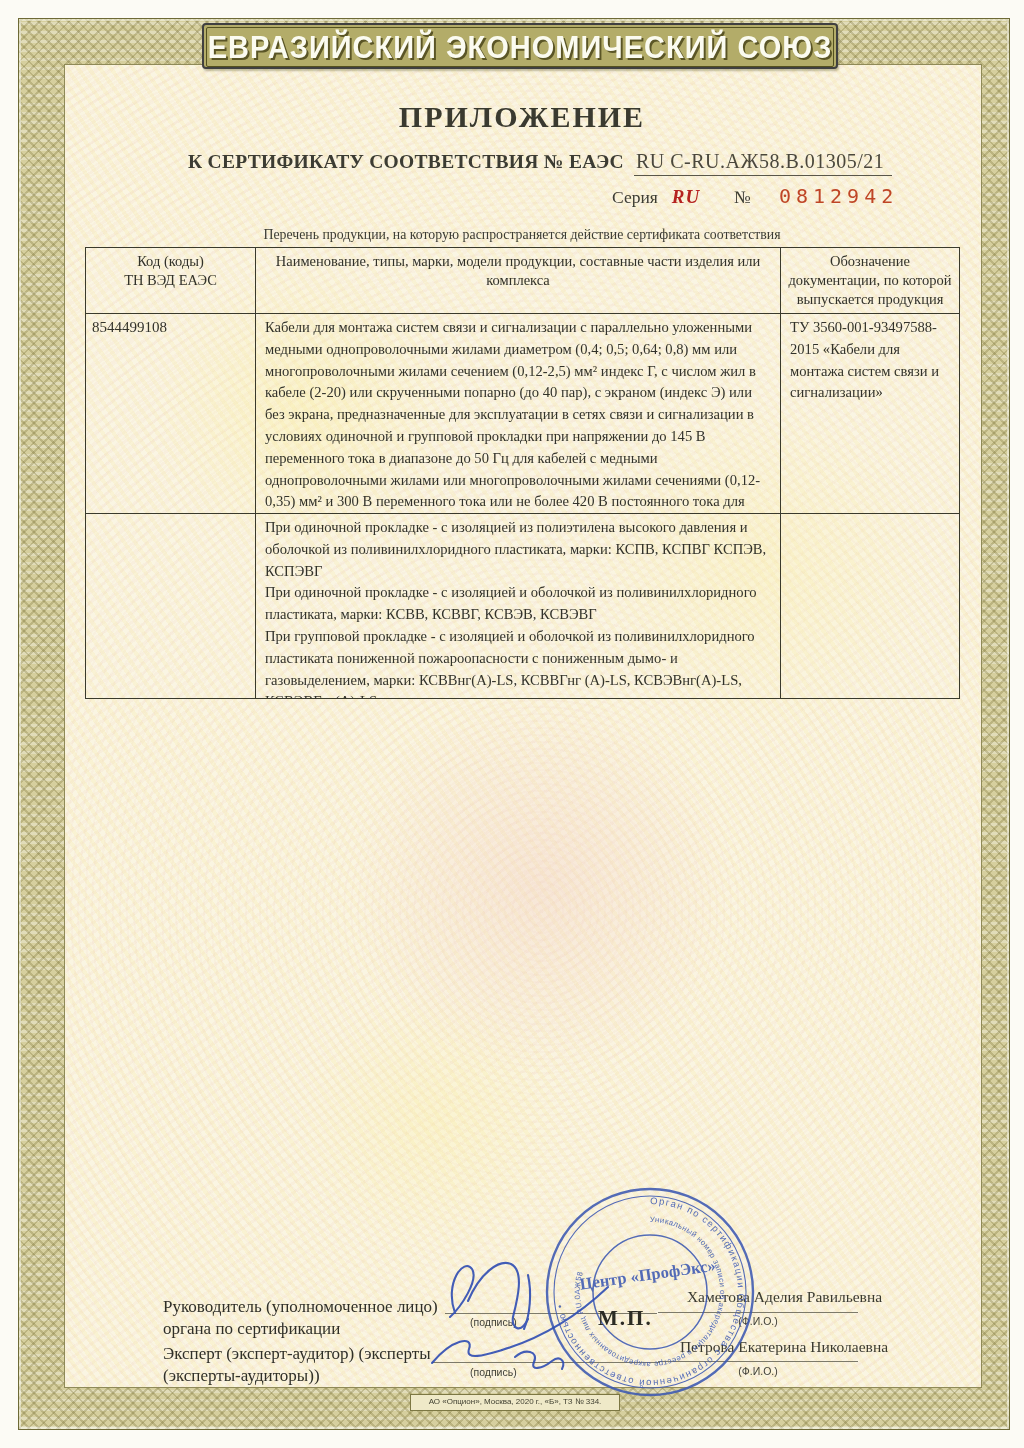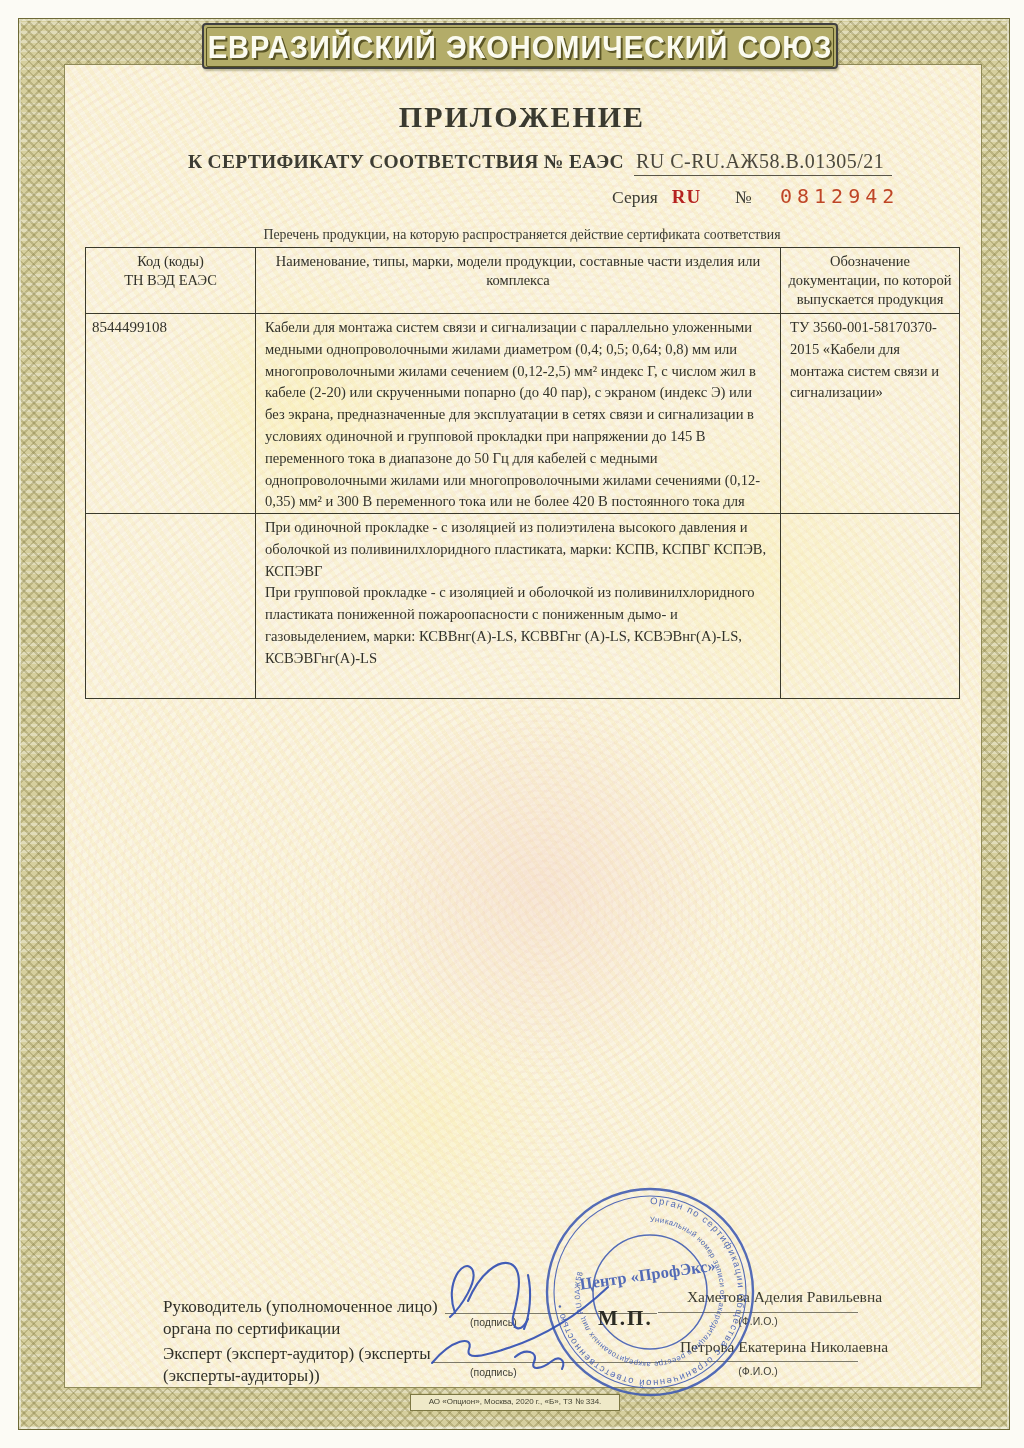--- a/index.html
+++ b/index.html
@@ -67,21 +67,21 @@
   }
   .cert-prefix { font-size:19.5px; font-weight:bold; color:#3c3c33; letter-spacing:.3px; }
   .cert-number {
     font-size:20px; color:#4a473c; letter-spacing:.5px;
     border-bottom:1.5px solid #5a574a; padding:0 8px 2px 2px;
   }
   .series-line {
     position:absolute; left:612px; top:184px; display:flex; align-items:baseline; z-index:3;text-align:center;
   }
   .series-label { font-size:17.5px; color:#3c3c33; }
-  .series-ru { font-size:19px; font-weight:bold; color:#b5221f; margin-left:14px; letter-spacing:1px; }
+  .series-ru { font-size:19px; font-weight:bold; color:#b5221f; margin-left:14px; letter-spacing:1px;font-style:italic; }
   .series-no { font-size:17.5px; color:#3c3c33; margin-left:34px; }
   .series-num {
     font-family:"DejaVu Sans Mono", monospace; font-size:20px; color:#bf4526;
     letter-spacing:5px; margin-left:28px;
   }
   .intro-line {
     position:absolute; left:64px; width:916px; top:227px; text-align:center;
     font-size:13.8px; color:#3b3b33; z-index:3;
   }
 
@@ -157,25 +157,26 @@
   <div class="intro-line">Перечень продукции, на которую распространяется действие сертификата соответствия</div>
 
   <div class="products-table">
     <div class="cell th pre-line">Код (коды)
 ТН ВЭД ЕАЭС</div>
     <div class="cell th">Наименование, типы, марки, модели продукции, составные части изделия или комплекса</div>
     <div class="cell th last-col">Обозначение документации, по которой выпускается продукция</div>
 
     <div class="cell code-cell">8544499108</div>
     <div class="cell body-cell">Кабели для монтажа систем связи и сигнализации с параллельно уложенными медными однопроволочными жилами диаметром (0,4; 0,5; 0,64; 0,8) мм или многопроволочными жилами сечением (0,12-2,5) мм² индекс Г, с числом жил в кабеле (2-20) или скрученными попарно (до 40 пар), с экраном (индекс Э) или без экрана, предназначенные для эксплуатации в сетях связи и сигнализации в условиях одиночной и групповой прокладки при напряжении до 145 В переменного тока в диапазоне до 50 Гц для кабелей с медными однопроволочными жилами или многопроволочными жилами сечениями (0,12-0,35) мм² и 300 В переменного тока или не более 420 В постоянного тока для кабелей с многопроволочными жилами сечениями (0,5-2,5) мм², марок</div>
-    <div class="cell body-cell last-col">ТУ 3560-001-58170370-2015 «Кабели для монтажа систем связи и сигнализации»</div>
+    <div class="cell body-cell last-col">ТУ 3560-001-93497588-2015 «Кабели для монтажа систем связи и сигнализации»</div>
 
     <div class="cell last-row"></div>
     <div class="cell body-cell last-row">
       <p>При одиночной прокладке - с изоляцией из полиэтилена высокого давления и оболочкой из поливинилхлоридного пластиката, марки: КСПВ, КСПВГ КСПЭВ, КСПЭВГ</p>
+      <p>При одиночной прокладке - с изоляцией и оболочкой из поливинилхлоридного пластиката, марки: КСВВ, КСВВГ, КСВЭВ, КСВЭВГ</p>
       <p>При групповой прокладке - с изоляцией и оболочкой из поливинилхлоридного пластиката пониженной пожароопасности с пониженным дымо- и газовыделением, марки: КСВВнг(А)-LS, КСВВГнг (А)-LS, КСВЭВнг(А)-LS, КСВЭВГнг(А)-LS</p>
     </div>
     <div class="cell last-col last-row"></div>
   </div>
 
   <div class="sig-label" style="left:163px; top:1296px; width:300px;">Руководитель (уполномоченное лицо) органа по сертификации</div>
   <div class="sig-label" style="left:163px; top:1343px; width:330px;">Эксперт (эксперт-аудитор) (эксперты (эксперты-аудиторы))</div>
 
   <div class="rule" style="left:445px; top:1313px; width:212px;"></div>
   <div class="caption" style="left:470px; top:1316px;">(подпись)</div>

